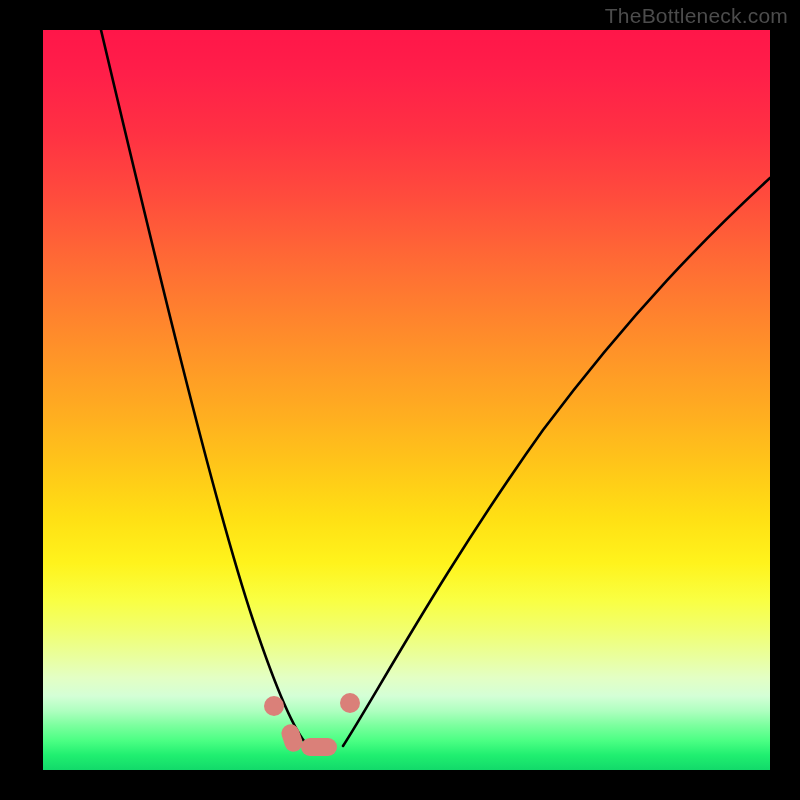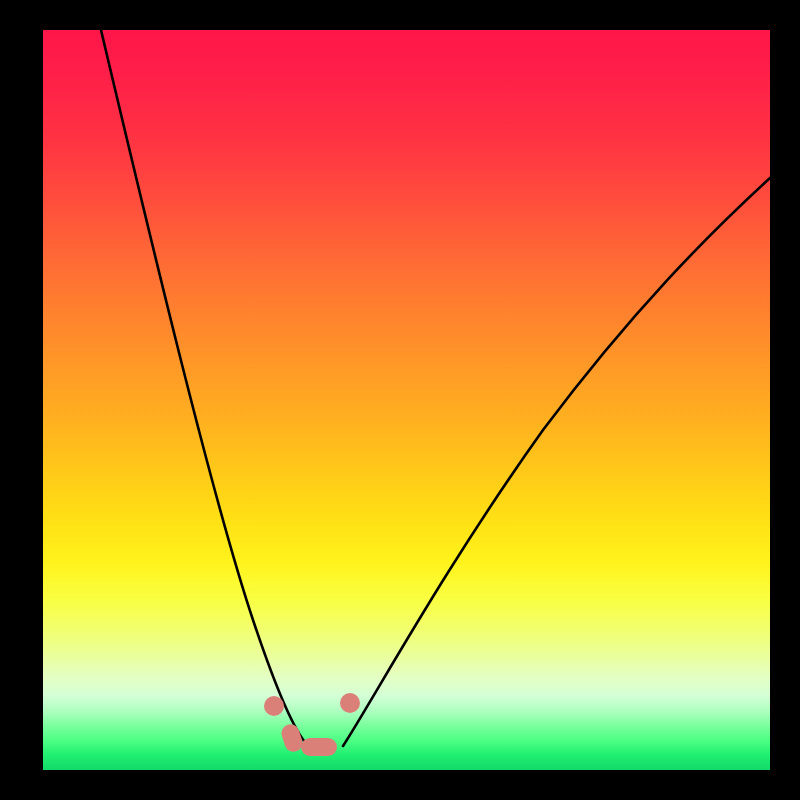--- a/index.html
+++ b/index.html
@@ -99,13 +99,14 @@
 
       <circle class="dot" cx="231" cy="676" r="10"></circle>
       <circle class="dot" cx="307" cy="673" r="10"></circle>
 
       <rect class="pill" x="240" y="694" width="18" height="28" rx="9" ry="9" transform="rotate(-18 249 708)"></rect>
       <rect class="pill" x="258" y="708" width="36" height="18" rx="9" ry="9"></rect>
 
     </svg>
   </div>
 
+  <div class="watermark">TheBottleneck.com</div>
 </div>
 
 </body></html>

